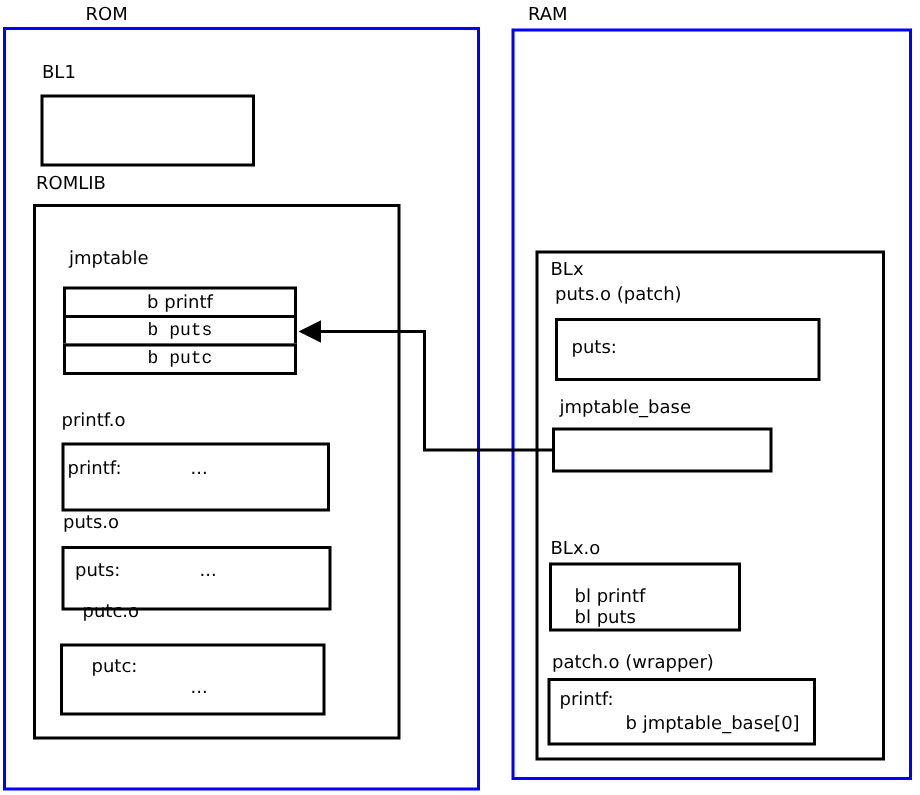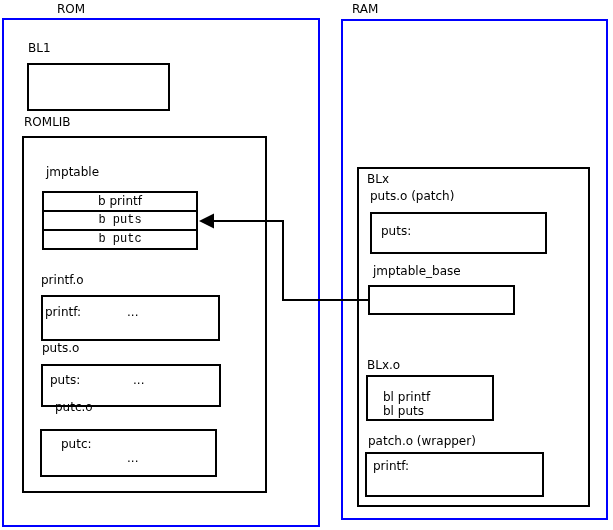--- a/index.html
+++ b/index.html
@@ -84,18 +84,19 @@
 
 <div class="label" style="left:367px;top:358px;">BLx.o</div>
 <div class="bbox" style="left:366px;top:375px;width:128px;height:46px;">
   <span class="inner" style="left:15px;top:13px;">bl printf</span>
   <span class="inner" style="left:15px;top:27px;">bl puts</span>
 </div>
 
 <div class="label" style="left:368px;top:434px;">patch.o (wrapper)</div>
 <div class="bbox" style="left:365px;top:452px;width:179px;height:45px;">
   <span class="inner" style="left:6px;top:5px;">printf:</span>
+  <span class="inner" style="left:50px;top:21px;">b jmptable_base[0]</span>
 </div>
 
 <svg class="arrow-layer" width="613" height="530" viewBox="0 0 613 530">
   <polyline points="369,300 283,300 283,221 212,221" fill="none" stroke="#000000" stroke-width="2"></polyline>
   <polygon points="199,221 214,213.5 214,228.5" fill="#000000"></polygon>
 </svg>
 
 </body></html>

